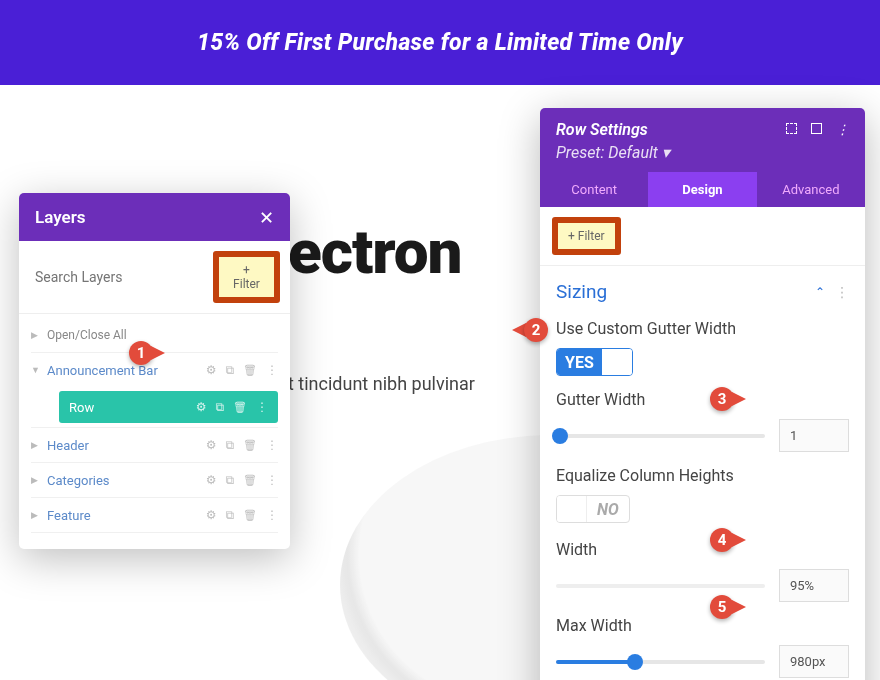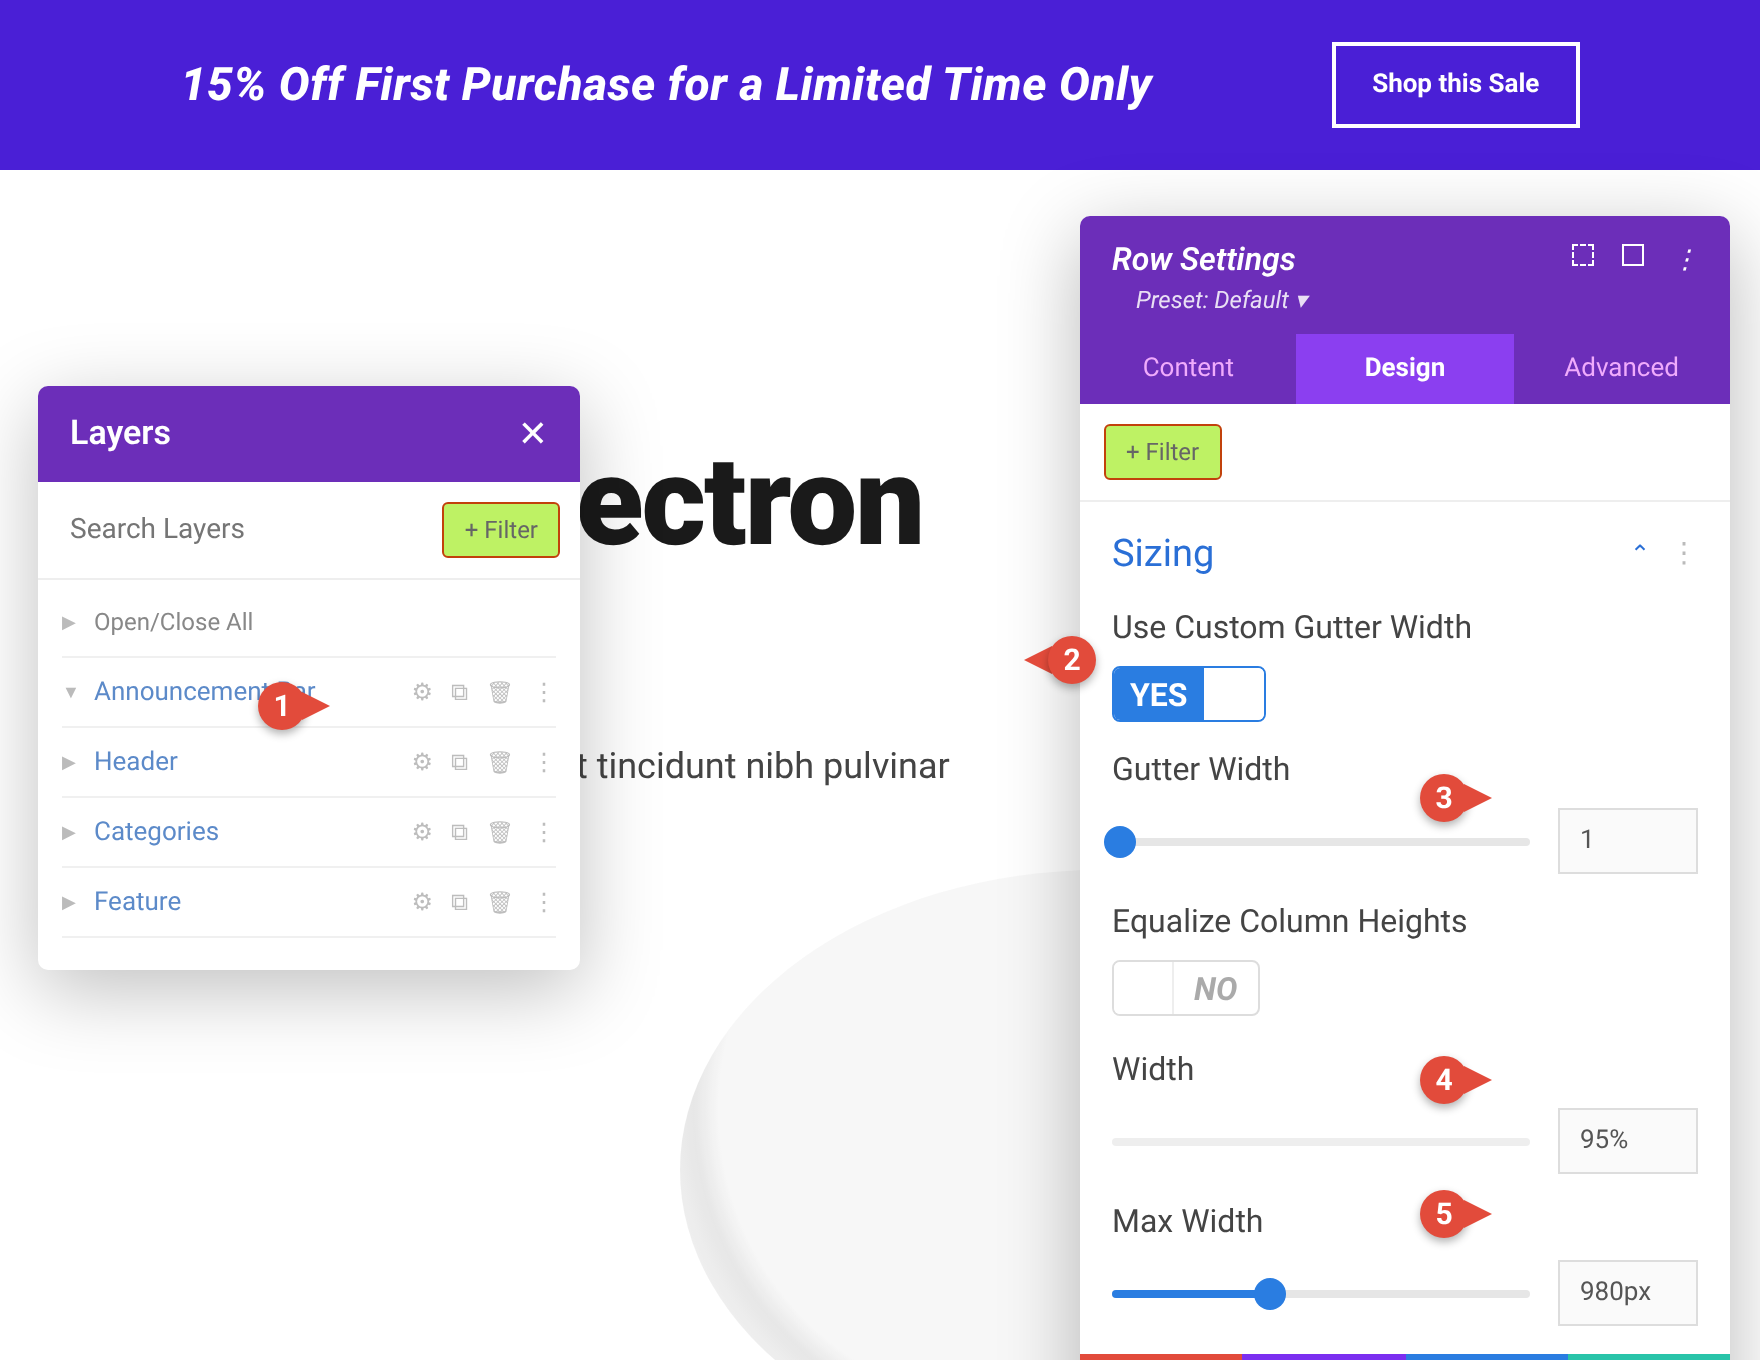--- a/index.html
+++ b/index.html
@@ -14,21 +14,21 @@
   .bg-sub { position: absolute; top: 288px; left: 288px; font-size: 18px; color: #444; }
   .headphones { position: absolute; left: 340px; top: 350px; width: 420px; height: 300px; border-radius: 50%; background: radial-gradient(circle at 40% 40%, #f6f6f6 48%, #e3e3e3 52%, #f0f0f0 58%); filter: blur(0.2px); opacity:.85; }
 
   
   .layers { position: absolute; left: 19px; top: 108px; width: 271px; background: #fff; border-radius: 5px; box-shadow: 0 10px 40px rgba(0,0,0,.25); overflow: hidden; }
   .layers-hd { background: #6c2eb9; color: #fff; height: 48px; display: flex; align-items: center; justify-content: space-between; padding: 0 16px; }
   .layers-title { font-size: 17px; font-weight: 600; }
   .close-x { font-size: 18px; cursor: pointer; }
   .layers-search { display: flex; align-items: center; justify-content: space-between; padding: 10px 10px 10px 16px; border-bottom: 1px solid #eee; }
   .layers-search input { border: none; outline: none; font-size: 14px; color: #888; flex: 1; }
-  .filter-btn { background: #bef264; border: 1px solid #c2410c; color: #666; font-size: 12px; padding: 6px 10px; border-radius: 3px; cursor: pointer; }
+  .filter-btn { background: #fef9c3; border: 6px solid #c2410c; color: #666; font-size: 12px; padding: 6px 10px; border-radius: 3px; cursor: pointer; }
 
   .layers-list { padding: 4px 0 16px; }
   .layer-row { display: flex; align-items: center; height: 34px; padding: 0 12px 0 12px; font-size: 13px; color: #5c8ac9; position: relative; }
   .layer-row .caret { width: 10px; color: #bbb; font-size: 9px; margin-right: 6px; }
   .layer-row .label { flex: 1; }
   .layer-row .icons { display: flex; gap: 9px; color: #bdbdbd; font-size: 12px; }
   .layer-row.openclose { color: #888; font-size: 12px; }
   .layer-sep { height: 1px; background: #f0f0f0; margin: 0 12px; }
 
   .row-item { margin: 4px 12px 4px 40px; background: #29c4a9; color: #fff; border-radius: 3px; height: 32px; display: flex; align-items: center; padding: 0 10px; font-size: 13px; }
@@ -42,21 +42,21 @@
   .callout.left .tail { border-left: none; border-right: 14px solid #e24b3b; margin-left: 0; margin-right: -2px; }
   .callout.left { flex-direction: row-reverse; }
 
   
   .settings { position: absolute; right: 15px; top: 23px; width: 325px; background: #fff; border-radius: 5px; box-shadow: 0 10px 40px rgba(0,0,0,.28); overflow: hidden; }
   .settings-hd { background: #6c2eb9; color: #fff; padding: 12px 16px 10px; font-style: italic; }
   .settings-hd .top { display: flex; align-items: center; }
   .settings-title { font-size: 16px; font-weight: 600; flex: 1; }
   .hd-icons { display: flex; gap: 14px; font-size: 13px; }
   .hd-icons span { cursor: pointer; }
-  .preset { font-size: 12px; opacity: .85; margin-top: 4px; margin-left: 12px; }
+  .preset { font-size: 16px; opacity: .85; margin-top: 4px; }
   .tabs { display: flex; background: #6c2eb9; }
   .tab { flex: 1; text-align: center; padding: 10px 0; font-size: 13px; color: #f0abfc; cursor: pointer; }
   .tab.active { background: #8b3ff0; color: #fff; font-weight: 700; }
 
   .settings-search { display: flex; align-items: center; justify-content: space-between; padding: 10px 12px; border-bottom: 1px solid #eee; }
   .settings-search input { border: none; outline: none; font-size: 13px; color: #888; flex: 1; }
 
   .section-hd { display: flex; align-items: center; padding: 14px 16px 6px; }
   .section-title { color: #2a6fd6; font-size: 19px; font-weight: 400; flex: 1; }
   .chev-up { color: #2a6fd6; font-size: 12px; margin-right: 10px; }
@@ -92,21 +92,20 @@
   .icon-cog::before{content:"⚙";}
   .icon-dup::before{content:"⧉";}
   .icon-trash::before{content:"🗑";font-size:11px;}
   .icon-more::before{content:"⋮";}
 </style>
 </head>
 <body>
 
 <div class="promo-bar">
   <div class="promo-text">15% Off First Purchase for a Limited Time Only</div>
-  <button class="promo-btn">Shop this Sale</button>
 </div>
 
 <div class="stage">
   <div class="bg-heading">ectron</div>
   <div class="bg-sub">t tincidunt nibh pulvinar</div>
   <div class="headphones"></div>
 
   <div class="layers">
     <div class="layers-hd">
       <div class="layers-title">Layers</div>
@@ -127,20 +126,29 @@
         <span class="caret">▼</span>
         <span class="label">Announcement Bar</span>
         <span class="icons">
           <span class="icon-cog"></span>
           <span class="icon-dup"></span>
           <span class="icon-trash"></span>
           <span class="icon-more"></span>
         </span>
       </div>
 
+      <div class="row-item">
+        <span class="label">Row</span>
+        <span class="icons">
+          <span class="icon-cog"></span>
+          <span class="icon-dup"></span>
+          <span class="icon-trash"></span>
+          <span class="icon-more"></span>
+        </span>
+      </div>
 
       <div class="layer-sep"></div>
       <div class="layer-row">
         <span class="caret">▶</span>
         <span class="label">Header</span>
         <span class="icons">
           <span class="icon-cog"></span>
           <span class="icon-dup"></span>
           <span class="icon-trash"></span>
           <span class="icon-more"></span>

